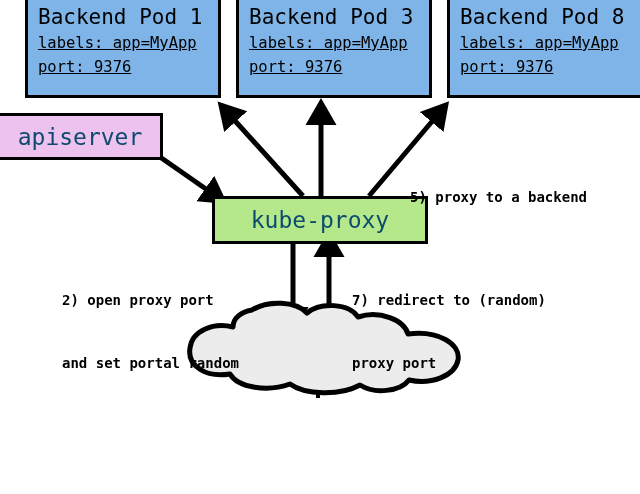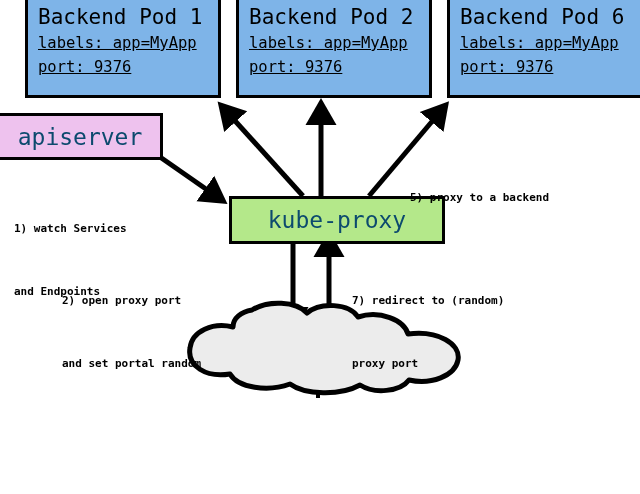--- a/index.html
+++ b/index.html
@@ -45,26 +45,26 @@
     align-items: center;
     justify-content: center;
   }
   .plain-box .plain-label {
     font-size: 23px;
     line-height: 26px;
     color: #0c4a6e;
     white-space: nowrap;
   }
   #apiserver-box { background: #eec2ee; }
-  #kubeproxy-box { background: #b4e88a; margin-left: 17px; }
+  #kubeproxy-box { background: #b4e88a; }
   #client-box    { background: #edbe72; }
 
   .annot {
     position: absolute;
-    font-size: 11px;
+    font-size: 14px;
     line-height: 21px;
     font-weight: bold;
     color: #000000;
     white-space: pre;
     letter-spacing: 0px;
   }
   .svg-layer {
     position: absolute;
     left: 0;
     top: 0;
@@ -135,48 +135,44 @@
     </g>
   </svg>
 
   <div class="box pod-box" id="pod-1" style="left:25px; top:-3px; width:196px; height:101px;">
     <div class="pod-title">Backend Pod 1</div>
     <div class="pod-line">labels: app=MyApp</div>
     <div class="pod-line">port: 9376</div>
   </div>
 
   <div class="box pod-box" id="pod-2" style="left:236px; top:-3px; width:196px; height:101px;">
-    <div class="pod-title">Backend Pod 2</div>
+    <div class="pod-title">Backend Pod 3</div>
     <div class="pod-line">labels: app=MyApp</div>
     <div class="pod-line">port: 9376</div>
   </div>
 
   <div class="box pod-box" id="pod-3" style="left:447px; top:-3px; width:196px; height:101px;">
-    <div class="pod-title">Backend Pod 6</div>
+    <div class="pod-title">Backend Pod 8</div>
     <div class="pod-line">labels: app=MyApp</div>
     <div class="pod-line">port: 9376</div>
   </div>
 
   <div class="box plain-box" id="apiserver-box" style="left:-3px; top:113px; width:166px; height:47px;">
     <span class="plain-label">apiserver</span>
   </div>
 
   <div class="box plain-box" id="kubeproxy-box" style="left:212px; top:196px; width:216px; height:48px;">
     <span class="plain-label">kube-proxy</span>
   </div>
 
 
   <div class="box plain-box" id="client-box" style="left:222px; top:443px; width:194px; height:48px;">
     <span class="plain-label">MyApp</span>
   </div>
 
-  <div class="annot" style="left:14px; top:176px;">
-    <div>1) watch Services</div>
-    <div>and Endpoints</div>
-  </div>
 
   <div class="annot" style="left:62px; top:248px;">
     <div>2) open proxy port</div>
     <div>and set portal random</div>
   </div>
 
   <div class="annot" style="left:330px; top:410px;">
     <div>3) connect to 10.0.0.1:1234</div>
   </div>
 

